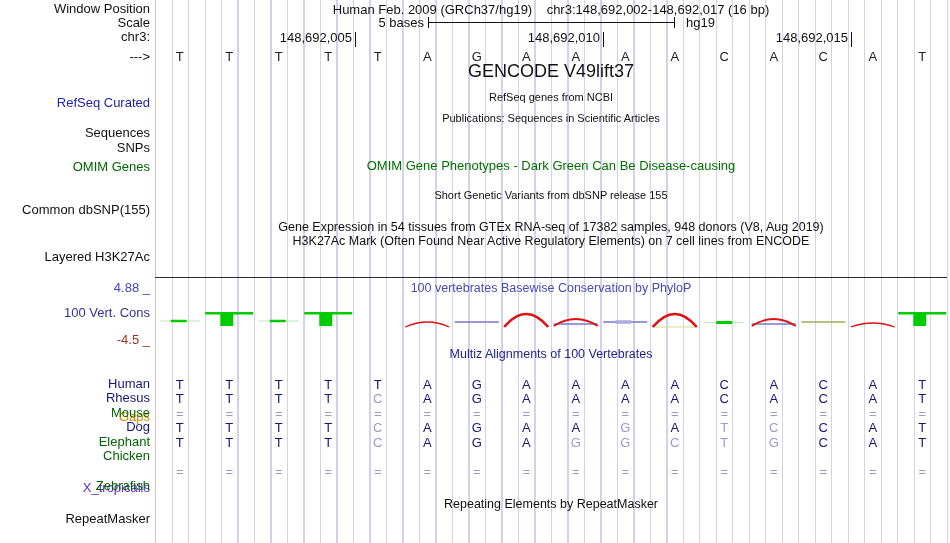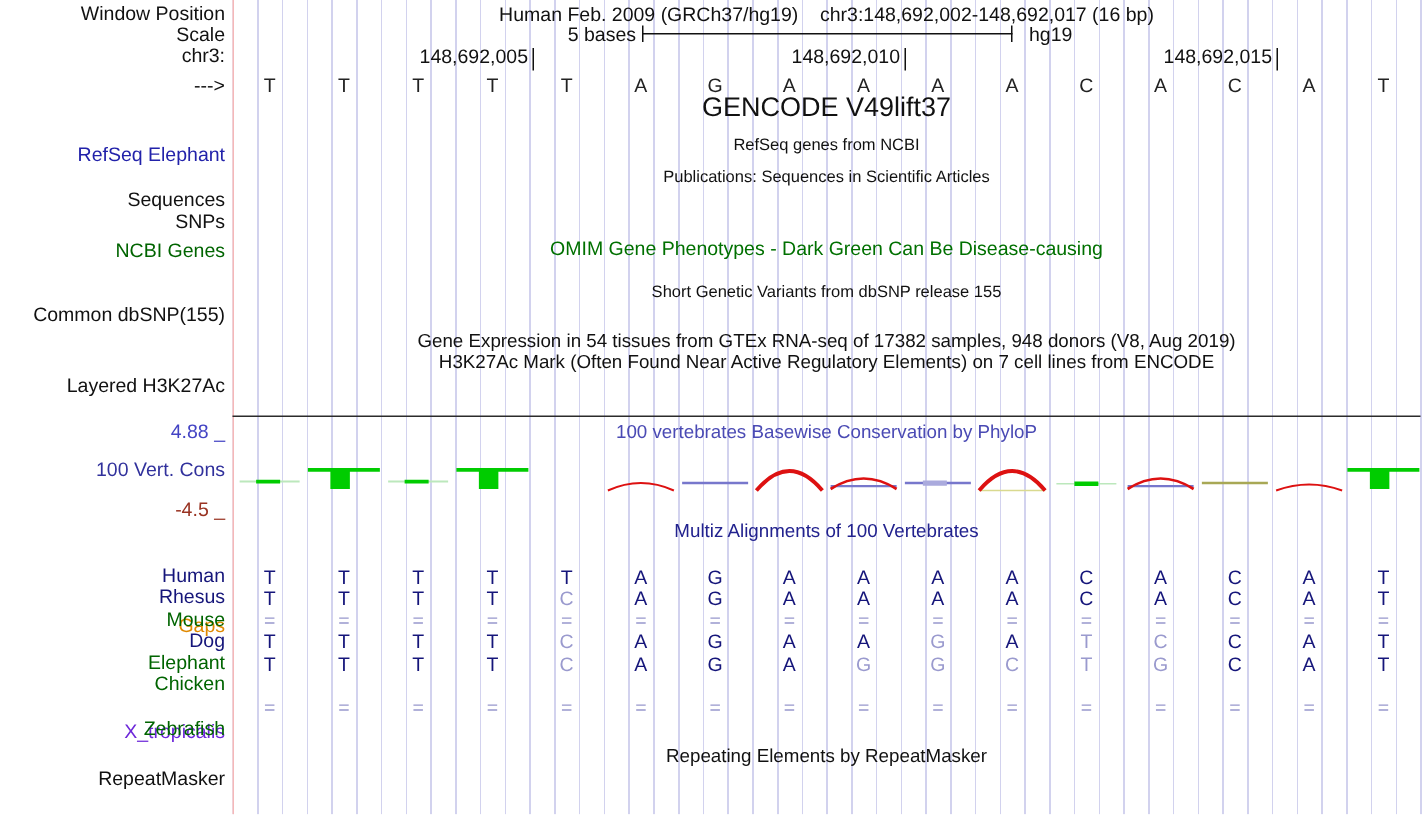--- a/index.html
+++ b/index.html
@@ -58,24 +58,24 @@
       <path d="M 596.75 49 Q 618.75 35 640.75 49" stroke="#dd1111" stroke-width="1.8" fill="none"></path>
       <line x1="646.25" y1="45" x2="690.25" y2="45" stroke="#a8a855" stroke-width="1.6"></line>
       <path d="M 695.75 50 Q 717.75 42 739.75 50" stroke="#dd1111" stroke-width="1.3" fill="none"></path>
       <rect x="743.25" y="35" width="48" height="2.5" fill="#00cc00"></rect>
       <rect x="758.25" y="35" width="13" height="14" fill="#00cc00"></rect>
     </svg>
 <div class="lbl" style="top: 1px; color: rgb(17, 17, 17);">Window Position</div>
     <div class="lbl" style="top: 15px; color: rgb(17, 17, 17);">Scale</div>
     <div class="lbl" style="top: 29px; color: rgb(17, 17, 17);">chr3:</div>
     <div class="lbl" style="top: 49px; color: rgb(17, 17, 17);">---&gt;</div>
-    <div class="lbl" style="top: 95px; color: rgb(34, 34, 170);">RefSeq Elephant</div>
+    <div class="lbl" style="top: 95px; color: rgb(34, 34, 170);">RefSeq Curated</div>
     <div class="lbl" style="top: 125px; color: rgb(17, 17, 17); text-align: right;">Sequences</div>
     <div class="lbl" style="top: 140px; color: rgb(17, 17, 17);">SNPs</div>
-    <div class="lbl" style="top: 159px; color: rgb(0, 100, 0);">NCBI Genes</div>
+    <div class="lbl" style="top: 159px; color: rgb(0, 100, 0);">OMIM Genes</div>
     <div class="lbl" style="top: 202px; color: rgb(17, 17, 17);">Common dbSNP(155)</div>
     <div class="lbl" style="top: 249px; color: rgb(17, 17, 17);">Layered H3K27Ac</div>
     <div class="lbl" style="top: 280px; color: rgb(68, 68, 196);">4.88 _</div>
     <div class="lbl" style="top: 305px; color: rgb(49, 49, 156);">100 Vert. Cons</div>
     <div class="lbl" style="top: 332px; color: rgb(153, 51, 34);">-4.5 _</div>
     <div class="lbl" style="top: 511px; color: rgb(17, 17, 17);">RepeatMasker</div>
     <div class="ctr" style="top: 64px; color: rgb(17, 17, 17); font-size: 18px;">GENCODE V49lift37</div>
     <div class="ctr" style="top: 90px; color: rgb(17, 17, 17); font-size: 11px;">RefSeq genes from NCBI</div>
     <div class="ctr" style="top: 111px; color: rgb(17, 17, 17); font-size: 11px;">Publications: Sequences in Scientific Articles</div>
     <div class="ctr" style="top: 158px; color: rgb(0, 112, 0); font-size: 13px;">OMIM Gene Phenotypes - Dark Green Can Be Disease-causing</div>

